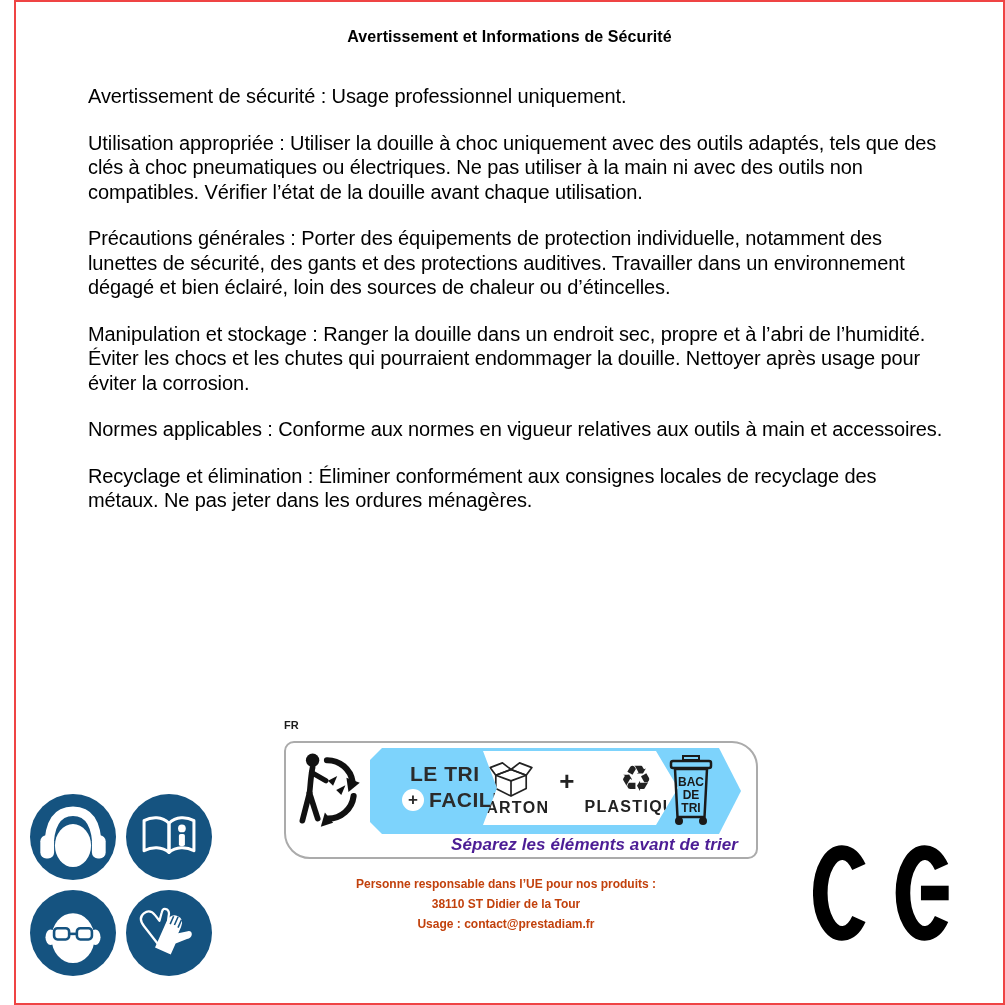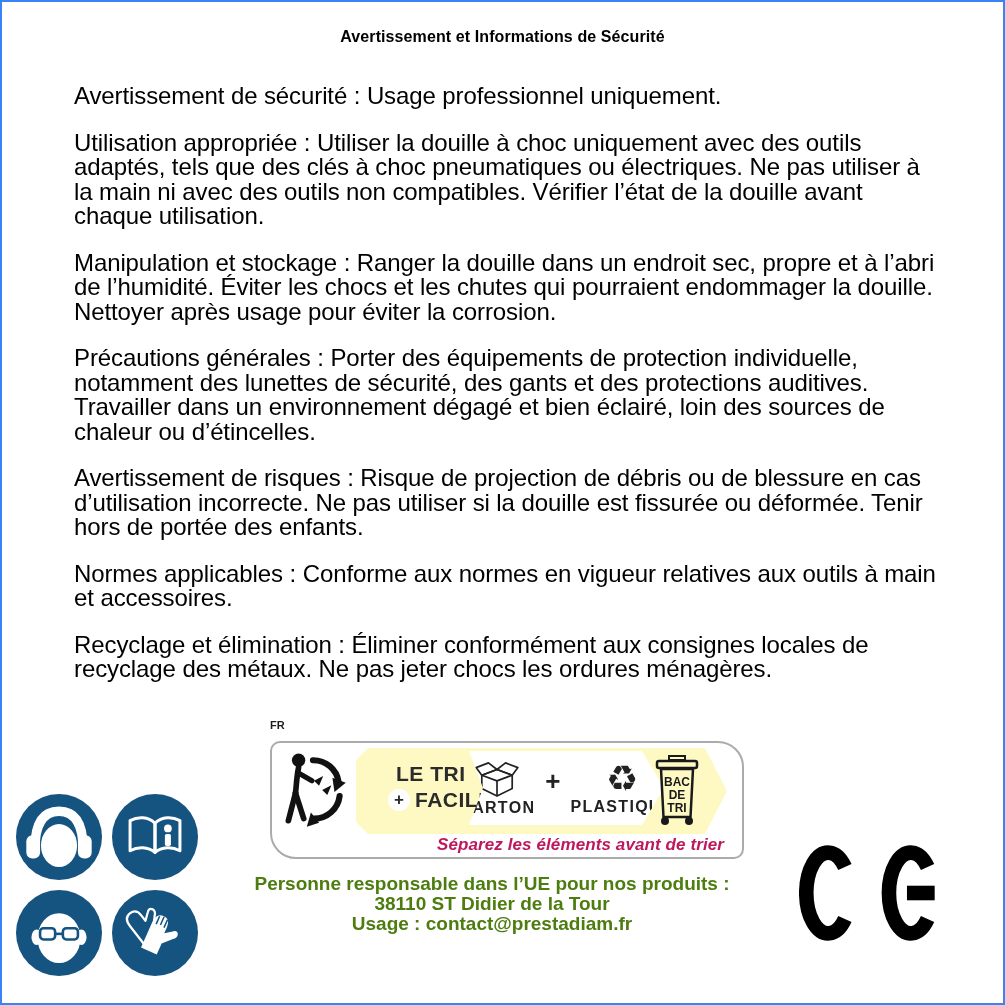--- a/index.html
+++ b/index.html
@@ -1,71 +1,70 @@
 <!DOCTYPE html>
 <html><head>
 <meta charset="utf-8">
 <style>
   html,body{margin:0;padding:0;background:#fff;}
   body{width:1005px;height:1005px;position:relative;font-family:"Liberation Sans",sans-serif;color:#000;}
-  .page{position:absolute;inset:0;background:#fff;border:2px solid #3b82f6;box-sizing:border-box;}
+  .page{position:absolute;inset:0;background:#fff;border:2px solid #ef4444;box-sizing:border-box;margin-left:14px;}
   .title{position:absolute;top:26px;left:0;width:100%;text-align:center;font-weight:bold;font-size:16px;letter-spacing:.1px;}
   .content{position:absolute;left:72px;top:82px;width:862px;}
-  .content p{margin:0 0 22px 0;font-size:24px;line-height:24.5px;letter-spacing:-.1px;}
+  .content p{margin:0 0 22px 0;font-size:20px;line-height:24.5px;letter-spacing:-.1px;}
   .content p.extra-gap{margin-top:12px;}
 
   
   .fr-tag{position:absolute;left:268px;top:717px;font-size:11px;font-weight:bold;color:#1c1c1c;}
   .eco-label{position:absolute;left:268px;top:739px;width:474px;height:118px;background:#fff;
              border:2px solid #ababab;border-radius:10px 26px 10px 26px;box-sizing:border-box;}
   .triman{position:absolute;left:10px;top:8px;width:66px;height:82px;}
-  .band{position:absolute;left:84px;top:5px;width:371px;height:86px;background:#fef9c3;
+  .band{position:absolute;left:84px;top:5px;width:371px;height:86px;background:#7dd3fc;
         clip-path:polygon(12px 0px,349px 0px,371px 43px,349px 86px,12px 86px,0px 74px,0px 12px);text-decoration:underline;}
   .tri-text{position:absolute;left:40px;top:14px;font-size:21px;font-weight:bold;color:#2b2b2b;letter-spacing:.5px;}
   .tri-row2{position:absolute;left:32px;top:40px;display:flex;align-items:center;gap:5px;}
   .plus-circle{width:22px;height:22px;border-radius:50%;background:#fff;display:flex;align-items:center;justify-content:center;
                font-weight:bold;font-size:17px;color:#2b2b2b;}
   .tri-text2{font-size:21px;font-weight:bold;color:#2b2b2b;letter-spacing:.5px;}
   .band-white{position:absolute;left:113px;top:3px;width:195px;height:74px;background:#fff;
               clip-path:polygon(0 0,173px 0,195px 37px,173px 74px,0 74px,14px 37px);
               display:flex;align-items:center;justify-content:center;gap:10px;}
   .mat{display:flex;flex-direction:column;align-items:center;}
   .mat-caption{font-size:16px;font-weight:bold;color:#222;letter-spacing:1.3px;margin-top:1px;}
   .big-plus{font-size:26px;font-weight:bold;color:#222;margin-top:-14px;}
   .recycle-glyph{font-size:36px;line-height:36px;color:#222;}
   .bin{position:absolute;left:298px;top:7px;width:46px;height:72px;}
   .bin text{font-family:"Liberation Sans",sans-serif;font-weight:bold;font-size:12px;fill:#1a1a1a;}
-  .separez{position:absolute;right:18px;top:92px;font-style:italic;font-weight:bold;font-size:17px;color:#be185d;letter-spacing:.1px;}
+  .separez{position:absolute;right:18px;top:92px;font-style:italic;font-weight:bold;font-size:17px;color:#4c1d95;letter-spacing:.1px;}
 
   
-  .contact{position:absolute;left:90px;top:872px;width:800px;text-align:center;font-weight:bold;font-size:19px;line-height:20px;color:#4d7c0f;}
+  .contact{position:absolute;left:90px;top:872px;width:800px;text-align:center;font-weight:bold;font-size:12px;line-height:20px;color:#c2410c;}
 
   
   .safety-icons{position:absolute;left:14px;top:792px;display:grid;grid-template-columns:86px 86px;grid-auto-rows:86px;gap:10px;}
   .safety-icons svg{width:86px;height:86px;display:block;}
   .blue{fill:#155380;}
 
   
   .ce{position:absolute;left:797px;top:842px;width:142px;height:98px;}
 </style>
 </head>
 <body>
 
 <div class="page">
 
   <div class="title">Avertissement et Informations de Sécurité</div>
 
   <div class="content">
     <p>Avertissement de sécurité : Usage professionnel uniquement.</p>
     <p>Utilisation appropriée : Utiliser la douille à choc uniquement avec des outils adaptés, tels que des clés à choc pneumatiques ou électriques. Ne pas utiliser à la main ni avec des outils non compatibles. Vérifier l’état de la douille avant chaque utilisation.</p>
+    <p>Précautions générales : Porter des équipements de protection individuelle, notamment des lunettes de sécurité, des gants et des protections auditives. Travailler dans un environnement dégagé et bien éclairé, loin des sources de chaleur ou d’étincelles.</p>
     <p>Manipulation et stockage : Ranger la douille dans un endroit sec, propre et à l’abri de l’humidité. Éviter les chocs et les chutes qui pourraient endommager la douille. Nettoyer après usage pour éviter la corrosion.</p>
-    <p>Précautions générales : Porter des équipements de protection individuelle, notamment des lunettes de sécurité, des gants et des protections auditives. Travailler dans un environnement dégagé et bien éclairé, loin des sources de chaleur ou d’étincelles.</p>
-    <p class="extra-gap">Avertissement de risques : Risque de projection de débris ou de blessure en cas d’utilisation incorrecte. Ne pas utiliser si la douille est fissurée ou déformée. Tenir hors de portée des enfants.</p>
     <p>Normes applicables : Conforme aux normes en vigueur relatives aux outils à main et accessoires.</p>
-    <p>Recyclage et élimination : Éliminer conformément aux consignes locales de recyclage des métaux. Ne pas jeter chocs les ordures ménagères.</p>
+    <p>Recyclage et élimination : Éliminer conformément aux consignes locales de recyclage des métaux. Ne pas jeter dans les ordures ménagères.</p>
   </div>
 
   <div class="safety-icons">
 
     <svg viewBox="0 0 100 100">
       <circle class="blue" cx="50" cy="50" r="50"></circle>
       <path d="M22,64 Q22,20 50,20 Q78,20 78,64" stroke="#fff" stroke-width="11" fill="none"></path>
       <ellipse cx="50" cy="60" rx="21" ry="25" fill="#fff"></ellipse>
       <rect x="12" y="48" width="16" height="27" rx="7" fill="#fff"></rect>
       <rect x="72" y="48" width="16" height="27" rx="7" fill="#fff"></rect>

